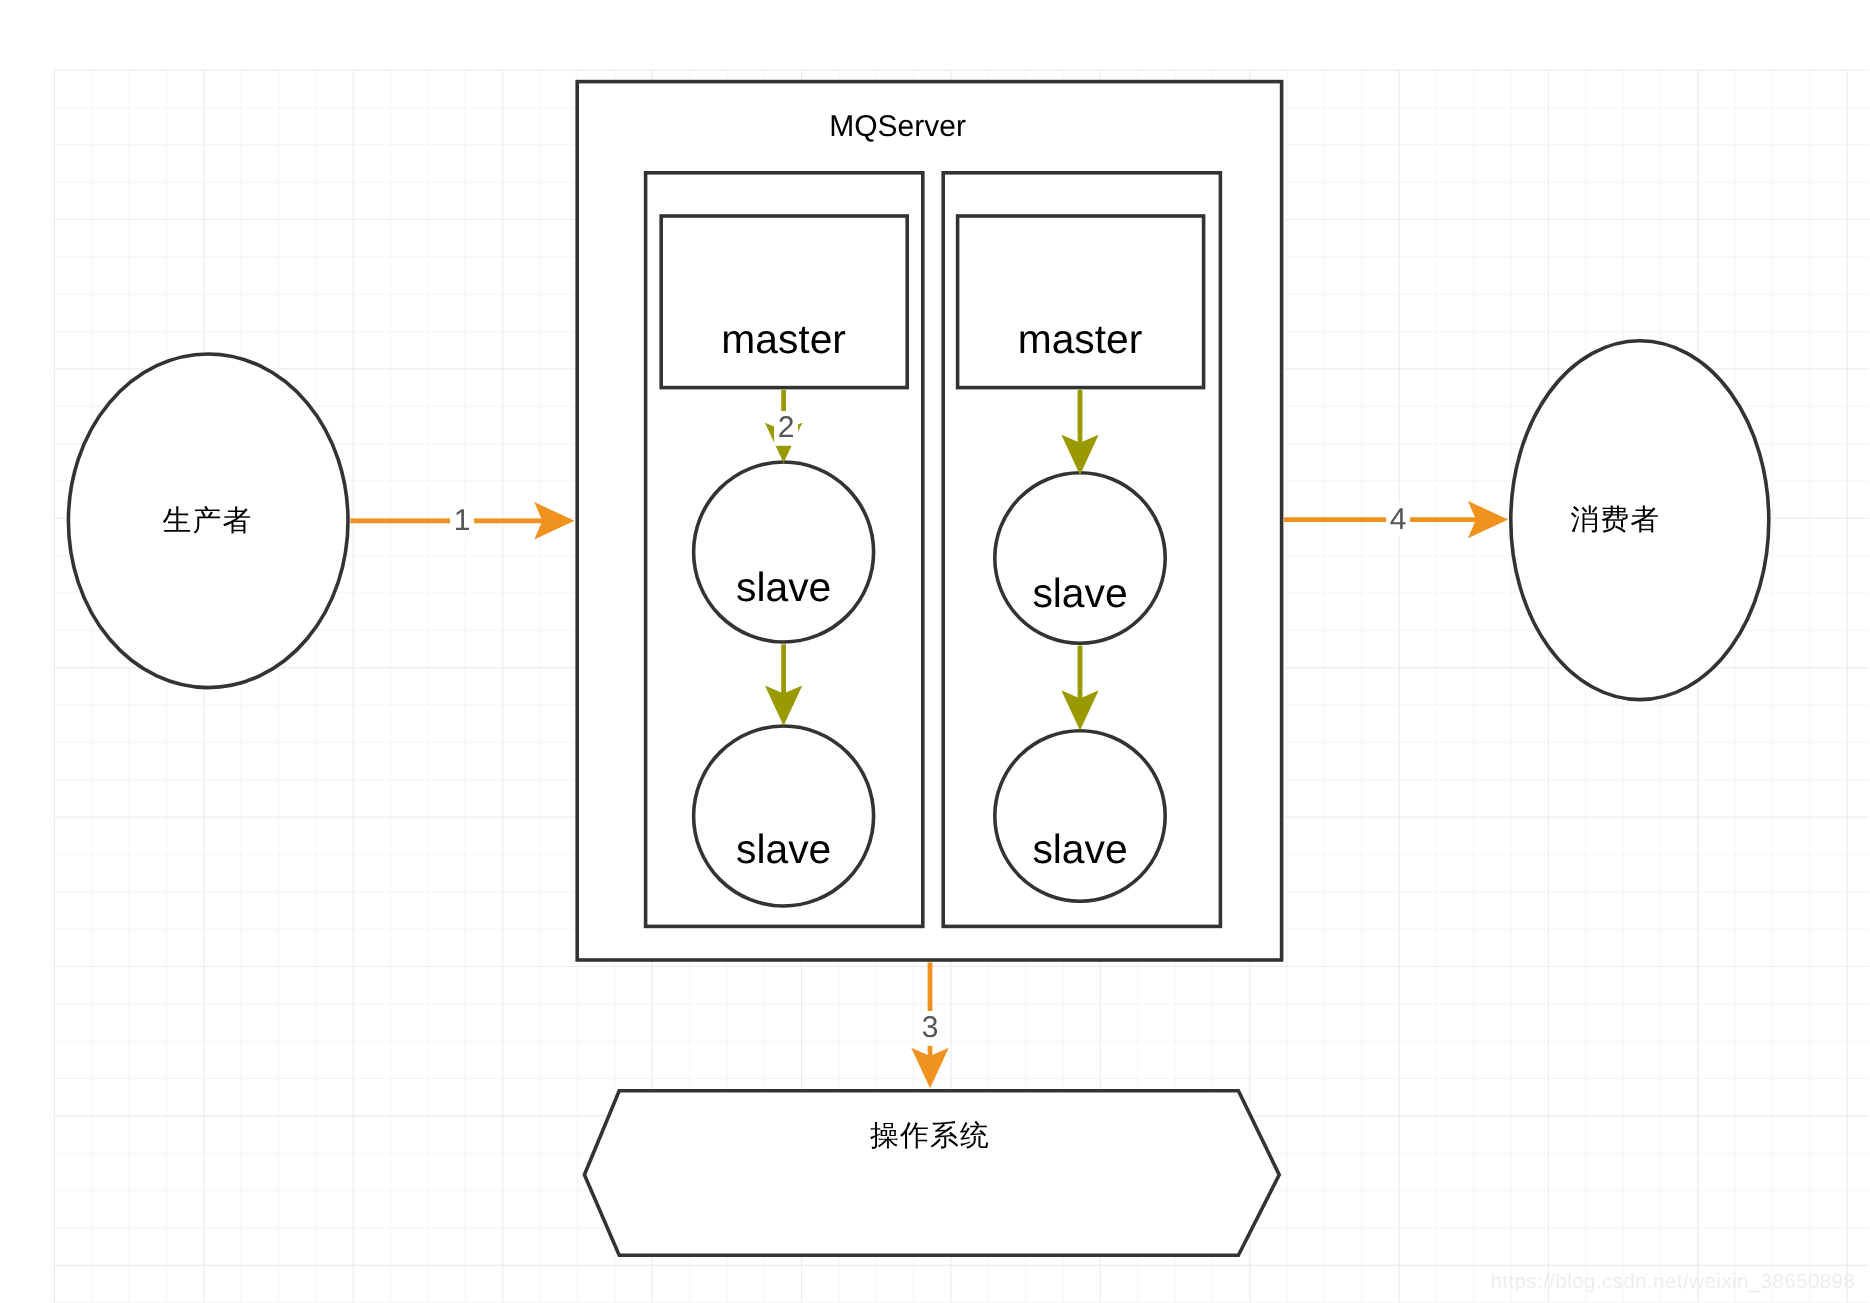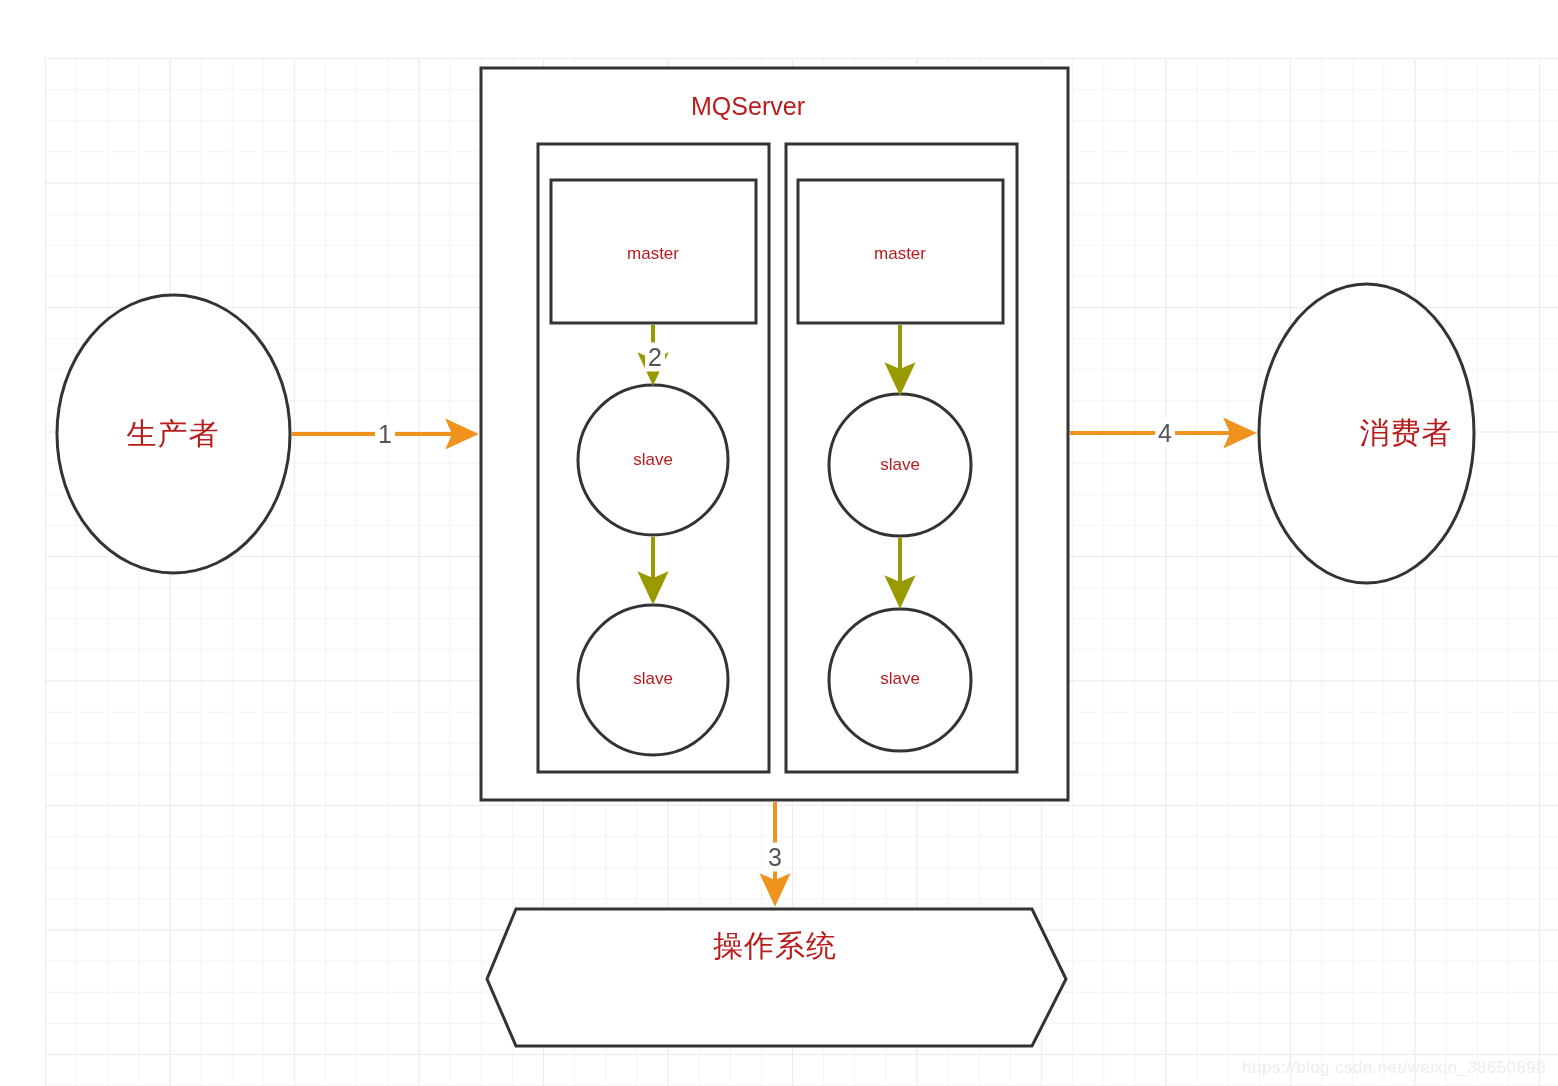--- a/index.html
+++ b/index.html
@@ -41,28 +41,28 @@
     width: 1558px;
     height: 1086px;
   }
   .shape-stroke {
     fill: #ffffff;
     stroke: #333333;
     stroke-width: 3;
   }
   .node-label {
     position: absolute;
-    color: #b91c1c;
+    color: #000000;
     text-align: left;
     white-space: nowrap;
     transform: translate(-50%, -50%);
     pointer-events: none;
   }
-  .lbl-cn    { font-size: 30px; letter-spacing: 1px; }
-  .lbl-en    { font-size: 17px; }
+  .lbl-cn    { font-size: 24px; letter-spacing: 1px; }
+  .lbl-en    { font-size: 34px; margin-top: 30px; }
   .lbl-title { font-size: 25px; }
   .edge-num {
     position: absolute;
     color: #555555;
     font-size: 25px;
     text-align: center;
     transform: translate(-50%, -50%);
     background: #ffffff;
     padding: 0 3px;
     pointer-events: none;
@@ -126,21 +126,21 @@
 
     <line x1="900" y1="325" x2="900" y2="391" stroke="#999900" stroke-width="4" marker-end="url(#arrow-olive)"></line>
 
     <line x1="900" y1="538" x2="900" y2="604" stroke="#999900" stroke-width="4" marker-end="url(#arrow-olive)"></line>
   </svg>
 
   <div class="node-label lbl-title" style="left:748px; top:106px;">MQServer</div>
 
   <div class="node-label lbl-cn" style="left:173px; top:434px;">生产者</div>
 
-  <div class="node-label lbl-cn" style="left:1406px; top:433px;font-family:Liberation Serif, serif;">消费者</div>
+  <div class="node-label lbl-cn" style="left:1346px; top:433px;font-family:Liberation Serif, serif;">消费者</div>
 
   <div class="node-label lbl-en" style="left:653px; top:254px;">master</div>
 
   <div class="node-label lbl-en" style="left:900px; top:254px;">master</div>
 
   <div class="node-label lbl-en" style="left:653px; top:460px;">slave</div>
 
   <div class="node-label lbl-en" style="left:653px; top:679px;">slave</div>
 
   <div class="node-label lbl-en" style="left:900px; top:465px;">slave</div>

